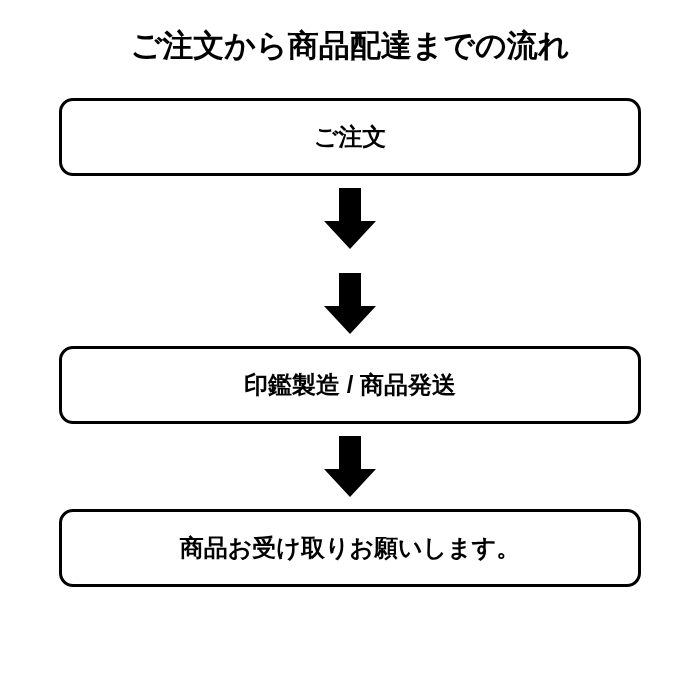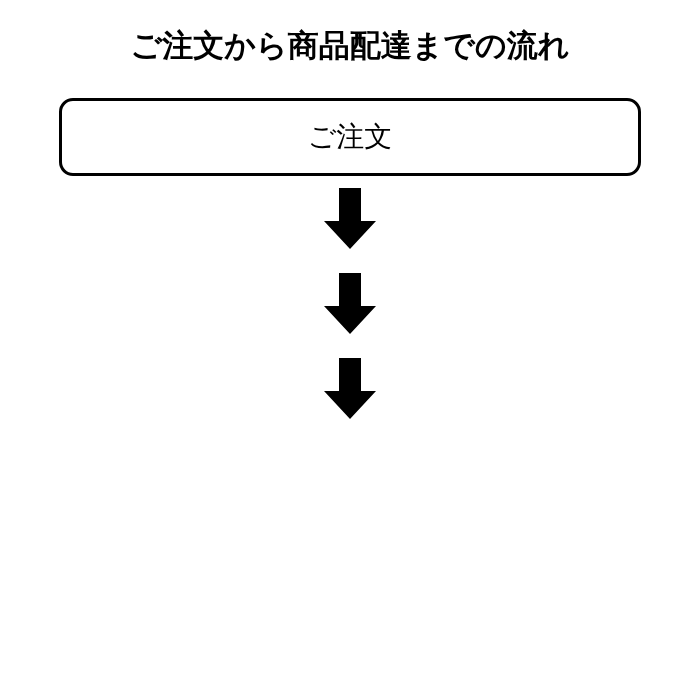--- a/index.html
+++ b/index.html
@@ -40,22 +40,22 @@
     background: #ffffff;
     display: flex;
     align-items: center;
     justify-content: center;
     flex: 0 0 auto;
   }
   .step-box.first {
     margin-top: 34px;
   }
   .step-label {
-    font-size: 28px;
-    font-weight: 400;
+    font-size: 24px;
+    font-weight: 700;
     color: #000000;
     white-space: nowrap;
     text-align: center;
   }
   .arrow {
     width: 52px;
     height: 61px;
     margin: 12px 0;
     flex: 0 0 auto;
     display: block;
@@ -83,21 +83,27 @@
     </svg>
   </div>
 
 
   <div class="arrow">
     <svg viewBox="0 0 52 61" xmlns="http://www.w3.org/2000/svg" aria-hidden="true">
       <polygon points="15,0 37,0 37,33 52,33 26,61 0,33 15,33" fill="#000000"></polygon>
     </svg>
   </div>
 
+  <div class="step-box">
+    <span class="step-label">印鑑製造 / 商品発送</span>
+  </div>
 
   <div class="arrow">
     <svg viewBox="0 0 52 61" xmlns="http://www.w3.org/2000/svg" aria-hidden="true">
       <polygon points="15,0 37,0 37,33 52,33 26,61 0,33 15,33" fill="#000000"></polygon>
     </svg>
   </div>
 
+  <div class="step-box">
+    <span class="step-label">商品お受け取りお願いします。</span>
+  </div>
 
 </div>
 
 </body></html>

